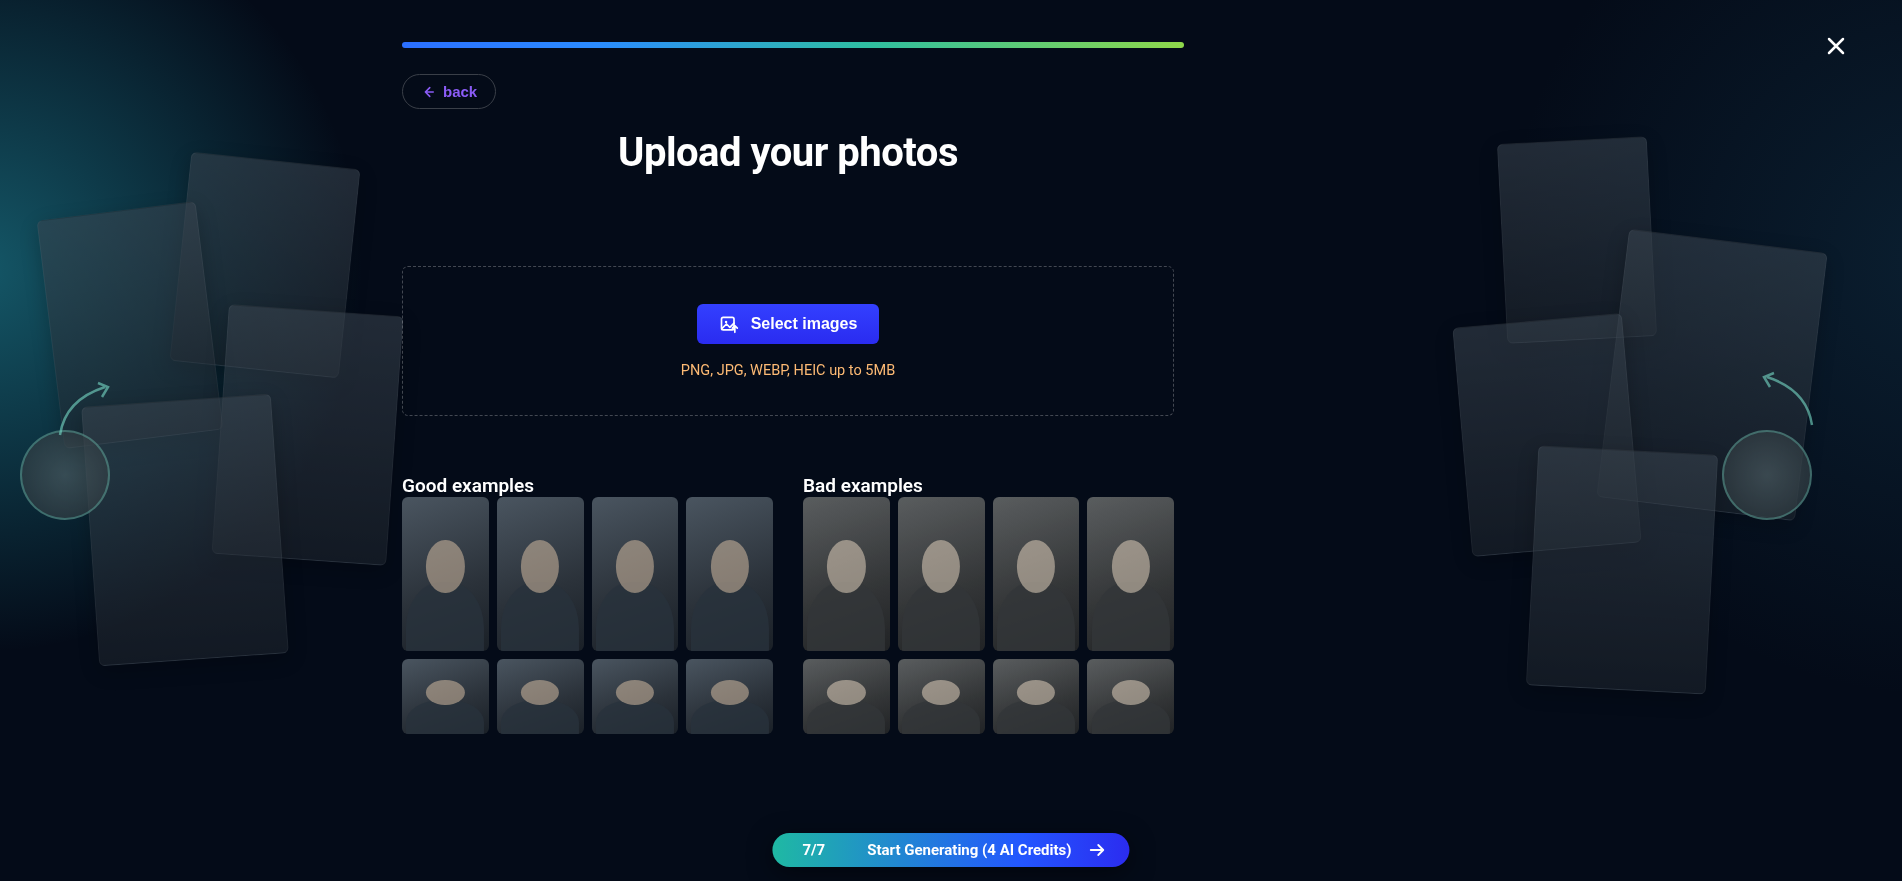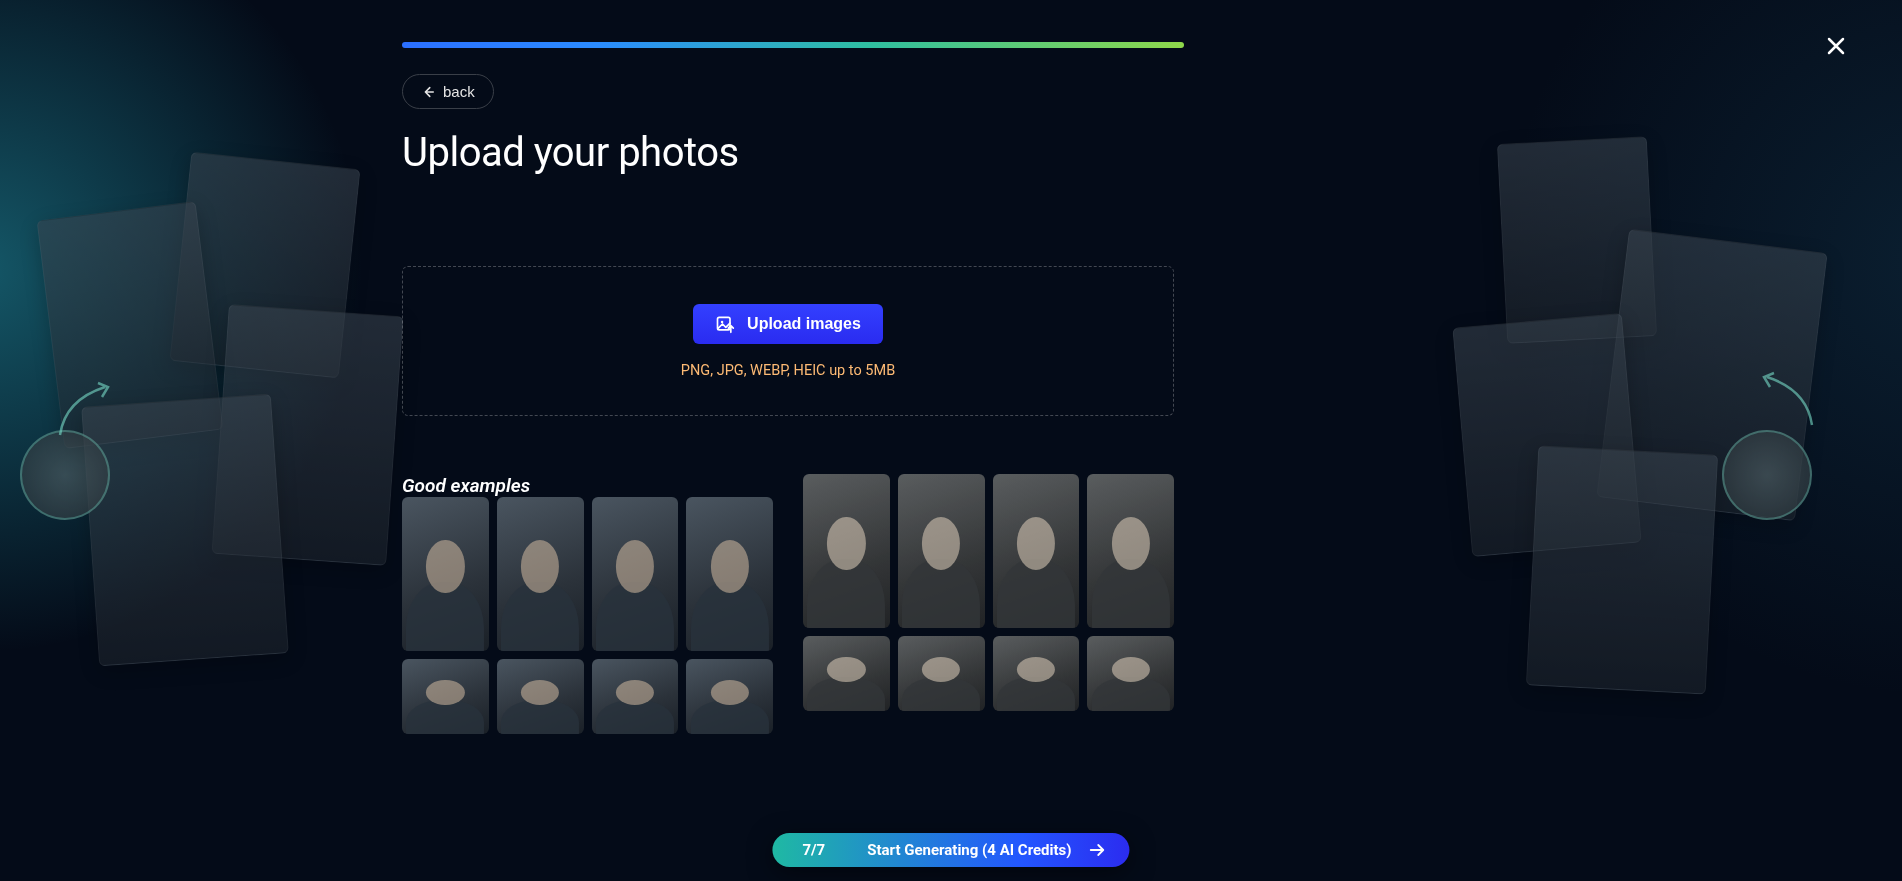--- a/index.html
+++ b/index.html
@@ -91,31 +91,32 @@
 }
 
 .back-btn {
   display: inline-flex;
   align-items: center;
   gap: 8px;
   padding: 8px 18px;
   border: 1px solid #3a3f48;
   border-radius: 22px;
   background: transparent;
-  color: #e5e5e5;
+  color: #8b5cf6;
   font-size: 15px;
   cursor: pointer;
   margin-top: 4px;
+  font-weight: bold;
 }
 .back-btn svg { width: 14px; height: 14px; }
 
 .title {
-  text-align: left;
+  text-align: center;
   font-size: 40px;
-  font-weight: 400;
+  font-weight: 700;
   margin-top: 20px;
   letter-spacing: -0.5px;
 }
 .subtitle {
   text-align: center;
   font-size: 15px;
   margin-top: 14px;
   color: #e8e9eb;
 }
 
@@ -153,21 +154,20 @@
 .examples-row {
   display: flex;
   gap: 30px;
   margin-top: 58px;
 }
 .examples-col { flex: 1; }
 .examples-title {
   font-size: 19px;
   font-weight: 600;
   margin-bottom: 0;
-  font-style: italic;
 }
 .examples-grid {
   display: grid;
   grid-template-columns: repeat(4, 1fr);
   gap: 8px;
 }
 .example-card {
   aspect-ratio: 82/146;
   border-radius: 6px;
   background: #2c333b;
@@ -275,40 +275,41 @@
     <h1 class="title">Upload your photos</h1>
 
     <div class="dropzone">
       <button class="upload-btn">
         <svg viewBox="0 0 24 24">
           <rect x="3" y="4" width="15" height="15" rx="2" stroke="currentColor" stroke-width="2" fill="none"></rect>
           <circle cx="8.5" cy="9.5" r="1.5" fill="currentColor"></circle>
           <path d="M4 17 L9 12 L13 16 L18 11" stroke="currentColor" stroke-width="2" fill="none" stroke-linecap="round" stroke-linejoin="round"></path>
           <path d="M19 14 V22 M16 17 L19 14 L22 17" stroke="currentColor" stroke-width="2" fill="none" stroke-linecap="round" stroke-linejoin="round"></path>
         </svg>
-        <span>Upload images</span>
+        <span>Select images</span>
       </button>
       <div class="dropzone-hint">PNG, JPG, WEBP, HEIC up to 5MB</div>
     </div>
 
     <div class="examples-row">
       <div class="examples-col good">
         <div class="examples-title">Good examples</div>
         <div class="examples-grid">
           <div class="example-card"></div>
           <div class="example-card"></div>
           <div class="example-card"></div>
           <div class="example-card"></div>
           <div class="example-card short"></div>
           <div class="example-card short"></div>
           <div class="example-card short"></div>
           <div class="example-card short"></div>
         </div>
       </div>
       <div class="examples-col bad">
+        <div class="examples-title">Bad examples</div>
         <div class="examples-grid">
           <div class="example-card"></div>
           <div class="example-card"></div>
           <div class="example-card"></div>
           <div class="example-card"></div>
           <div class="example-card short"></div>
           <div class="example-card short"></div>
           <div class="example-card short"></div>
           <div class="example-card short"></div>
         </div>

